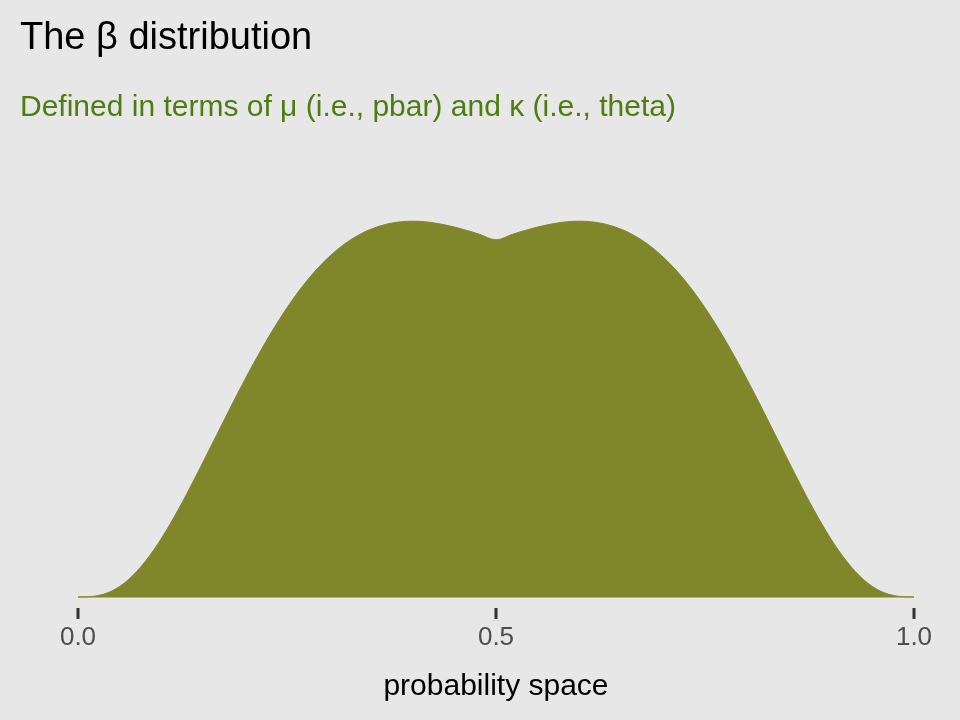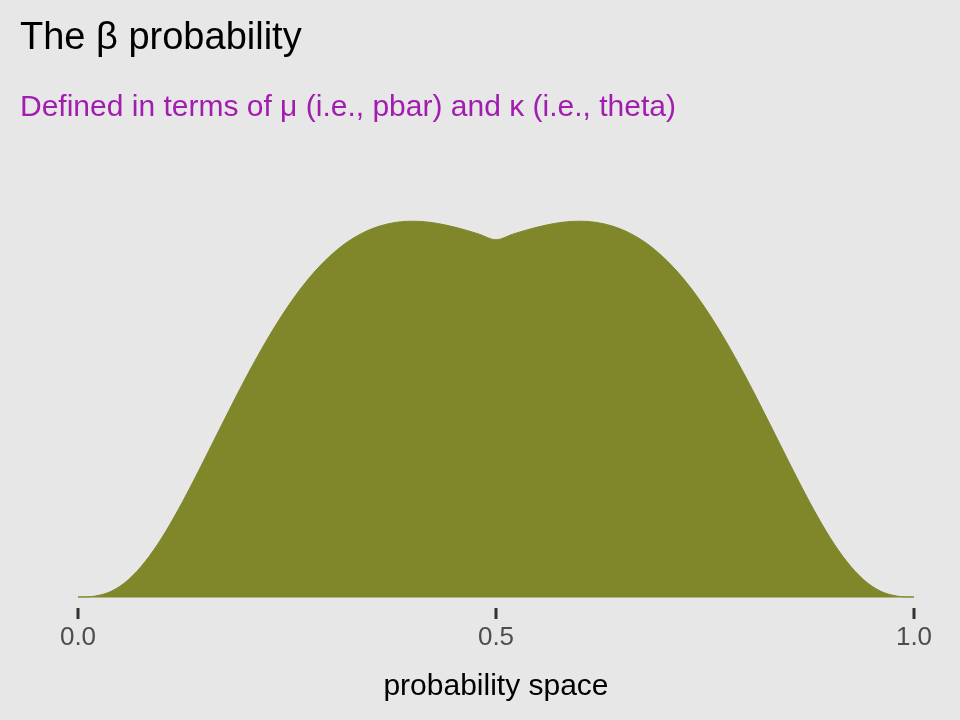--- a/index.html
+++ b/index.html
@@ -32,21 +32,21 @@
     color: #000000;
     white-space: nowrap;
   }
   #subtitle {
     position: absolute;
     left: 20px;
     top: 88px;
     font-size: 30px;
     line-height: 36px;
     font-weight: 400;
-    color: #a21caf;
+    color: #4d7c0f;
     white-space: nowrap;
   }
   #plot-area {
     position: absolute;
     left: 16px;
     top: 130px;
     width: 960px;
     height: 590px;
   }
   #plot-svg {
@@ -65,21 +65,21 @@
     font-size: 30px;
     fill: #000000;
     text-anchor: middle;
   }
 </style>
 </head>
 <body>
 
 <div id="slide">
 
-  <div id="title">The β probability</div>
+  <div id="title">The β distribution</div>
 
   <div id="subtitle">Defined in terms of μ (i.e., pbar) and κ (i.e., theta)</div>
 
   <div id="plot-area">
     <svg id="plot-svg" viewBox="0 0 960 590" preserveAspectRatio="none">
       <g>
         <path id="density-path" fill="#80862a" stroke="#80862a" stroke-width="1" d="M 62.00 467.00 C 64.79 466.86, 73.15 467.11, 78.72 466.14 C 84.29 465.17, 89.87 463.89, 95.44 461.18 C 101.01 458.47, 106.59 454.76, 112.16 449.89 C 117.73 445.01, 123.31 438.88, 128.88 431.92 C 134.45 424.96, 140.03 416.86, 145.60 408.13 C 151.17 399.40, 156.75 389.59, 162.32 379.55 C 167.89 369.51, 173.47 358.70, 179.04 347.89 C 184.61 337.08, 190.19 325.75, 195.76 314.69 C 201.33 303.62, 206.91 292.44, 212.48 281.49 C 218.05 270.53, 223.63 259.47, 229.20 248.97 C 234.77 238.47, 240.35 228.23, 245.92 218.51 C 251.49 208.78, 257.07 199.40, 262.64 190.61 C 268.21 181.83, 273.79 173.47, 279.36 165.80 C 284.93 158.12, 290.51 151.02, 296.08 144.58 C 301.65 138.13, 307.23 132.34, 312.80 127.12 C 318.37 121.90, 323.95 117.25, 329.52 113.26 C 335.09 109.26, 340.67 105.98, 346.24 103.16 C 351.81 100.34, 357.39 98.11, 362.96 96.31 C 368.53 94.52, 374.11 93.23, 379.68 92.38 C 385.25 91.52, 390.83 91.21, 396.40 91.18 C 401.97 91.15, 407.55 91.55, 413.12 92.21 C 418.69 92.86, 424.27 93.95, 429.84 95.12 C 435.41 96.29, 440.99 97.71, 446.56 99.22 C 452.13 100.74, 457.71 102.42, 463.28 104.19 C 468.85 105.96, 474.43 109.83, 480.00 109.83 C 485.57 109.83, 491.15 105.96, 496.72 104.19 C 502.29 102.42, 507.87 100.74, 513.44 99.22 C 519.01 97.71, 524.59 96.29, 530.16 95.12 C 535.73 93.95, 541.31 92.86, 546.88 92.21 C 552.45 91.55, 558.03 91.15, 563.60 91.18 C 569.17 91.21, 574.75 91.52, 580.32 92.38 C 585.89 93.23, 591.47 94.52, 597.04 96.31 C 602.61 98.11, 608.19 100.34, 613.76 103.16 C 619.33 105.98, 624.91 109.26, 630.48 113.26 C 636.05 117.25, 641.63 121.90, 647.20 127.12 C 652.77 132.34, 658.35 138.13, 663.92 144.58 C 669.49 151.02, 675.07 158.12, 680.64 165.80 C 686.21 173.47, 691.79 181.83, 697.36 190.61 C 702.93 199.40, 708.51 208.78, 714.08 218.51 C 719.65 228.23, 725.23 238.47, 730.80 248.97 C 736.37 259.47, 741.95 270.53, 747.52 281.49 C 753.09 292.44, 758.67 303.62, 764.24 314.69 C 769.81 325.75, 775.39 337.08, 780.96 347.89 C 786.53 358.70, 792.11 369.51, 797.68 379.55 C 803.25 389.59, 808.83 399.40, 814.40 408.13 C 819.97 416.86, 825.55 424.96, 831.12 431.92 C 836.69 438.88, 842.27 445.01, 847.84 449.89 C 853.41 454.76, 858.99 458.47, 864.56 461.18 C 870.13 463.89, 875.71 465.17, 881.28 466.14 C 886.85 467.11, 895.21 466.86, 898.00 467.00 L 898.00 467 L 62.00 467 Z"></path>
       </g>
       <g id="tick-marks">
           <rect x="60.50" y="478" width="3" height="11" fill="#333333"></rect>

